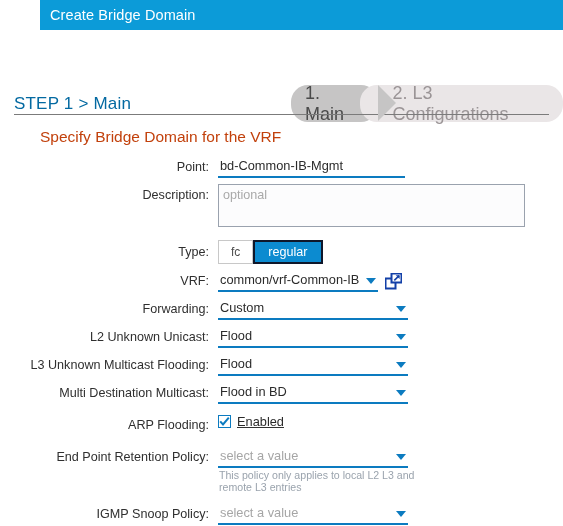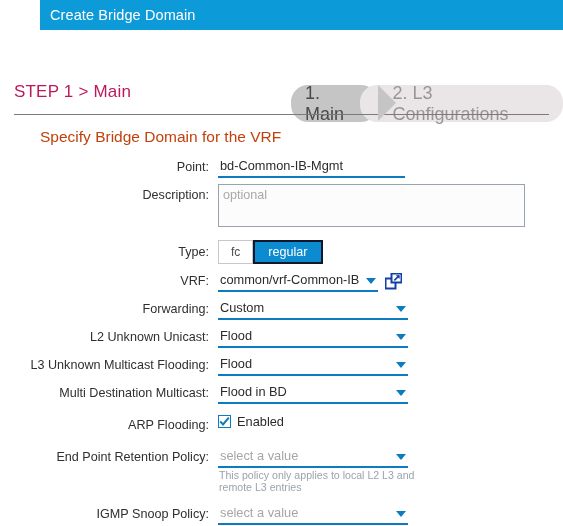--- a/index.html
+++ b/index.html
@@ -33,23 +33,23 @@
   }
 
   
   .step-header {
     position: relative;
     height: 84px;
   }
   .step-label {
     position: absolute;
     left: 14px;
-    top: 52px;
+    top: 64px;
     font-size: 17px;
-    color: #be185d;
+    color: #0369a1;
     letter-spacing: 0.2px;
     white-space: nowrap;
   }
   .steps {
     position: absolute;
     left: 291px;
     top: 55px;
     height: 37px;
     display: flex;
     align-items: stretch;
@@ -230,21 +230,21 @@
     margin-left: 6px;
     width: 18px;
     height: 18px;
     display: inline-flex;
     align-items: center;
     justify-content: center;
     cursor: pointer;
   }
 
   
-  .cb-row { display: flex; align-items: center; }
+  .cb-row { display: flex; align-items: center; text-decoration: underline; }
   .cb {
     width: 13px;
     height: 13px;
     border: 1px solid #0c7bc0;
     background: #ffffff;
     display: inline-flex;
     align-items: center;
     justify-content: center;
     box-sizing: border-box;
     cursor: pointer;

